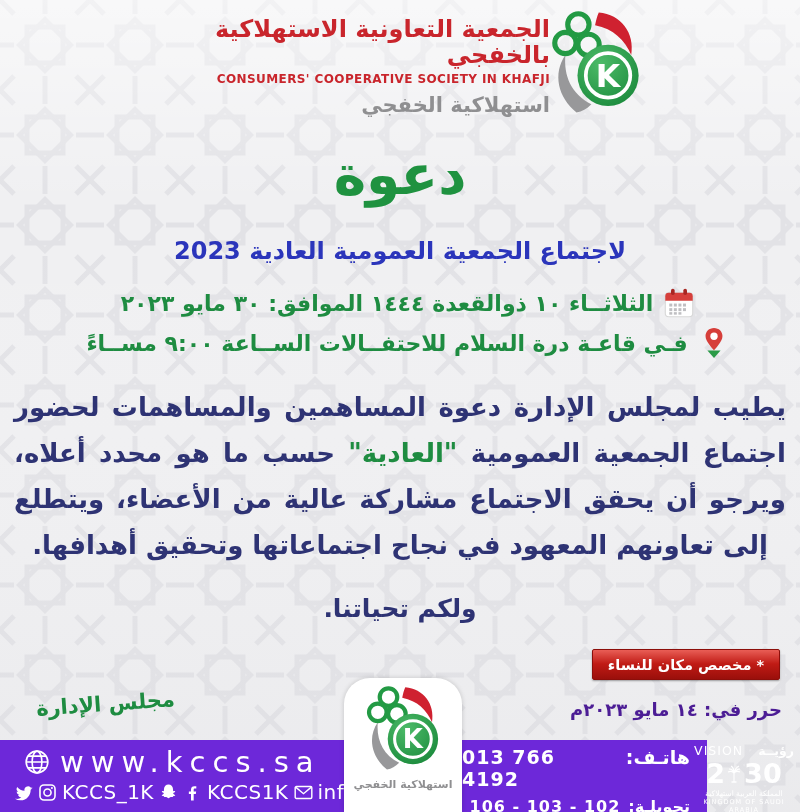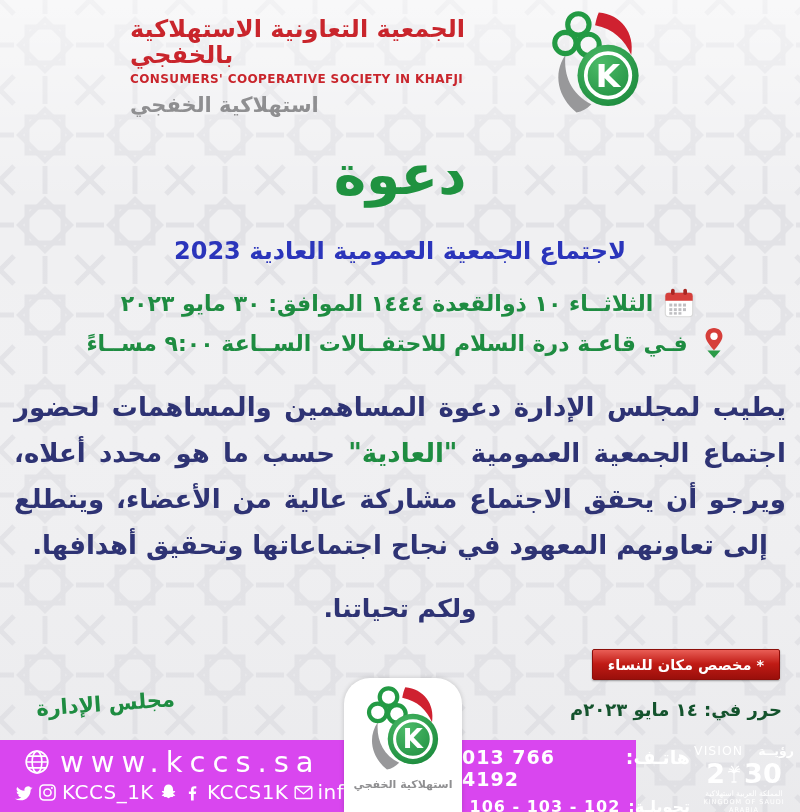--- a/index.html
+++ b/index.html
@@ -4,21 +4,21 @@
 <style>
   html,body{margin:0;padding:0;background:#e9e9ec;}
   .page{
     position:relative;width:800px;height:812px;overflow:hidden;
     font-family:"DejaVu Sans",sans-serif;background:#f0f0f2;
   }
   .bg{position:absolute;top:0;left:0;z-index:0;}
   .layer{position:absolute;z-index:2;}
 
   
-  .header-text{top:16px;left:130px;width:420px;text-align:left;direction:rtl;}
+  .header-text{top:16px;left:130px;width:420px;text-align:right;direction:rtl;}
   .h-ar{color:#c9252c;font-size:24px;font-weight:bold;line-height:1.1;}
   .h-en{color:#c9252c;font-size:12px;font-weight:bold;letter-spacing:.4px;margin-top:3px;direction:ltr;}
   .h-tag{color:#8f8f91;font-size:21px;font-weight:bold;margin-top:7px;}
   .header-logo{top:8px;left:545px;width:102px;height:108px;}
   .header-logo svg{width:100%;height:100%;}
 
   
   .title{top:143px;left:0;width:100%;text-align:center;color:#1f9240;font-size:55px;font-weight:bold;}
   .subtitle{top:237px;left:0;width:100%;text-align:center;color:#2b35bb;font-size:24px;font-weight:bold;direction:rtl;}
   .meta-line{left:0;right:0;display:flex;justify-content:center;align-items:center;gap:10px;
@@ -33,24 +33,24 @@
     text-align:justify;text-align-last:center;}
   .hl{color:#1e8c41;}
   .closing{top:594px;left:0;width:100%;text-align:center;direction:rtl;
     color:#2e3374;font-size:25px;font-weight:bold;}
 
   .badge{top:649px;right:20px;width:186px;height:29px;display:flex;align-items:center;justify-content:center;
     direction:rtl;color:#fff;font-size:14.5px;font-weight:bold;border-radius:2px;
     background:linear-gradient(180deg,#e95e56 0%,#c01b15 48%,#9a0f0b 100%);
     border:1px solid #8c0e0a;box-shadow:0 1px 2px rgba(0,0,0,.35);}
   .board{top:692px;left:36px;color:#1e8c41;font-size:21px;font-weight:bold;direction:rtl;transform:rotate(-4deg);}
-  .issued{top:699px;right:18px;color:#14532d;font-size:18px;font-weight:bold;direction:rtl;}
-
-  
-  .bar{top:740px;left:0;width:636px;height:72px;background:#d946ef;z-index:1;position:absolute;}
+  .issued{top:699px;right:18px;color:#4c1d95;font-size:18px;font-weight:bold;direction:rtl;}
+
+  
+  .bar{top:740px;left:0;width:707px;height:72px;background:#6d28d9;z-index:1;position:absolute;}
   .contact-web{position:absolute;top:5px;left:24px;display:flex;align-items:center;gap:10px;color:#fff;}
   .contact-web .gi{width:26px;height:26px;display:inline-flex;}
   .site{font-size:29px;letter-spacing:7px;font-weight:normal;}
   .contact-social{position:absolute;top:40px;left:14px;display:flex;align-items:center;gap:5px;color:#fff;}
   .contact-social .si{width:19px;height:19px;display:inline-flex;}
   .handle{font-size:20px;letter-spacing:.5px;}
 
   .phones{position:absolute;top:6px;left:462px;width:228px;color:#fff;direction:rtl;}
   .ph{display:flex;align-items:baseline;gap:8px;justify-content:flex-start;}
   .ph1{font-size:19px;font-weight:bold;margin-bottom:7px;}

